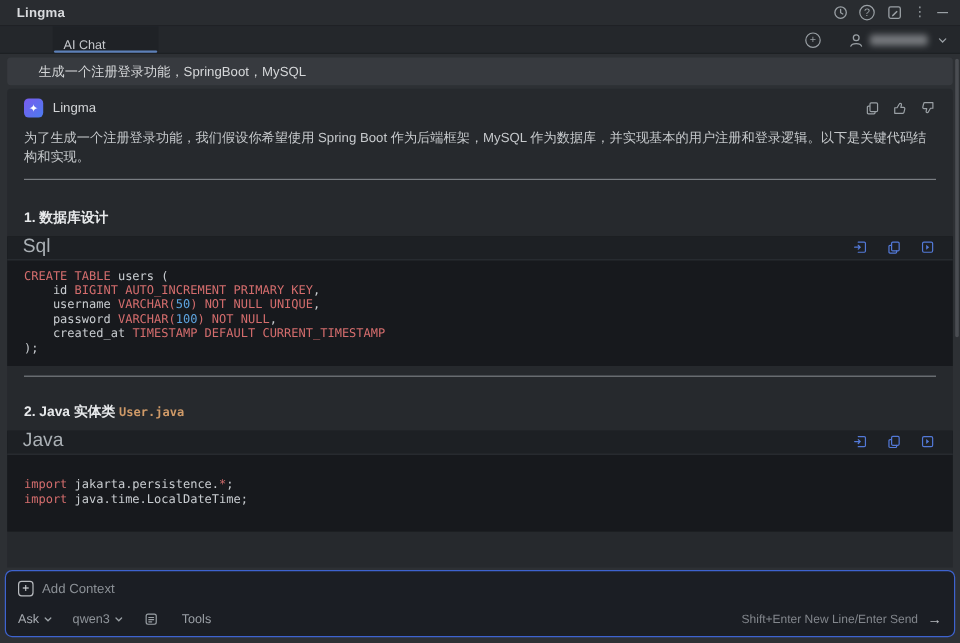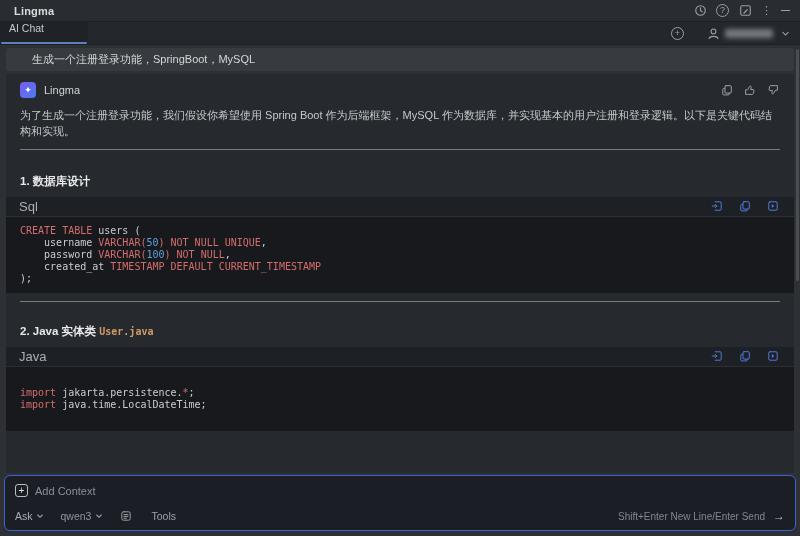--- a/index.html
+++ b/index.html
@@ -24,22 +24,22 @@
   .icon-btn svg { display:block; }
   .dots { font-size:11px; line-height:1; color:#9aa0a5; }
   .dash { width:9px; height:1.5px; background:#9aa0a5; display:inline-block; }
 
   
   .tabbar {
     height:23px; background:#24272b; border-bottom:1px solid #1d2023;
     display:flex; align-items:stretch; padding-right:8px;
   }
   .tab-active {
-    width:88px; background:#1f2226; display:flex; align-items:flex-start;
-    padding-left:9px; position:relative; font-size:10.5px; color:#c6c9cd; cursor:pointer;
+    width:88px; background:#1f2226; display:flex; align-items:flex-end;
+    padding-left:9px; position:relative; font-size:10.5px; color:#c6c9cd; cursor:pointer;margin-left:44px;
   }
   .tab-active::after {
     content:""; position:absolute; left:1px; right:1px; bottom:0; height:2px;
     background:#5d80b8; border-radius:1px;
   }
   .circle-ic {
     width:13px; height:13px; border:1px solid #9aa0a5; border-radius:50%;
     display:flex; align-items:center; justify-content:center;
     font-size:9px; color:#9aa0a5; line-height:1;
   }
@@ -73,21 +73,21 @@
   .divider { border:none; border-top:1px solid #797d82; margin:9px 14px 0 14px; }
   .h3 { font-weight:bold; color:#e7e9eb; font-size:11.5px; padding:24px 14px 0 14px; }
   .ptext { padding:18px 14px 0 14px; color:#c6c9cc; }
   .inline-code { font-family:"DejaVu Sans Mono","Liberation Mono",monospace; color:#cf9a68; font-size:10px; }
 
   .code-block { margin-top:8px; background:#17191d; }
   .code-head {
     height:20px; background:#1d2024; border-bottom:1px solid #2b2e33;
     display:flex; align-items:center; padding:0 14px 0 13px;
   }
-  .code-lang { color:#aab0b5; font-size:13px; }
+  .code-lang { color:#aab0b5; font-size:16px; }
   .code-head .spacer { flex:1; }
   .code-icons { display:flex; gap:14px; color:#5379d8; }
   .code-body { padding:8px 14px; font-size:10px; line-height:12px; }
   .cl { white-space:pre; min-height:12px; }
   .t-k { color:#d46d6d;margin-top:44px; }
   .t-n { color:#c9cdd1; }
   .t-num { color:#5da3de; }
 
   .scrollbar {
     position:absolute; right:1px; top:49px; width:3px; height:232px;
@@ -228,20 +228,21 @@
           <span class="icon-btn" style="color:#5379d8">
             <svg width="12" height="12" viewBox="0 0 12 12" fill="none" stroke="currentColor" stroke-width="1" stroke-linecap="round">
               <rect x="1.8" y="1.8" width="8.4" height="8.4" rx="1.2"></rect>
               <path d="M4.8 3.9L7.3 6 4.8 8.1z" fill="currentColor" stroke="none"></path>
             </svg>
           </span>
         </div>
       </div>
       <div class="code-body mono">
           <div class="cl"><span class="t-k">CREATE TABLE</span><span class="t-n"> users (</span></div>
+          <div class="cl"><span class="t-n">    id </span><span class="t-k">BIGINT AUTO_INCREMENT PRIMARY KEY</span><span class="t-n">,</span></div>
           <div class="cl"><span class="t-n">    username </span><span class="t-k">VARCHAR(</span><span class="t-num">50</span><span class="t-k">) NOT NULL UNIQUE</span><span class="t-n">,</span></div>
           <div class="cl"><span class="t-n">    password </span><span class="t-k">VARCHAR(</span><span class="t-num">100</span><span class="t-k">) NOT NULL</span><span class="t-n">,</span></div>
           <div class="cl"><span class="t-n">    created_at </span><span class="t-k">TIMESTAMP DEFAULT CURRENT_TIMESTAMP</span></div>
           <div class="cl"><span class="t-n">);</span></div>
         </div>
     </div>
 
     <hr class="divider" style="margin-top:8px">
 
     <div class="h3" style="padding-top:22px"><span>2. Java 实体类 </span><span class="inline-code">User.java</span></div>

